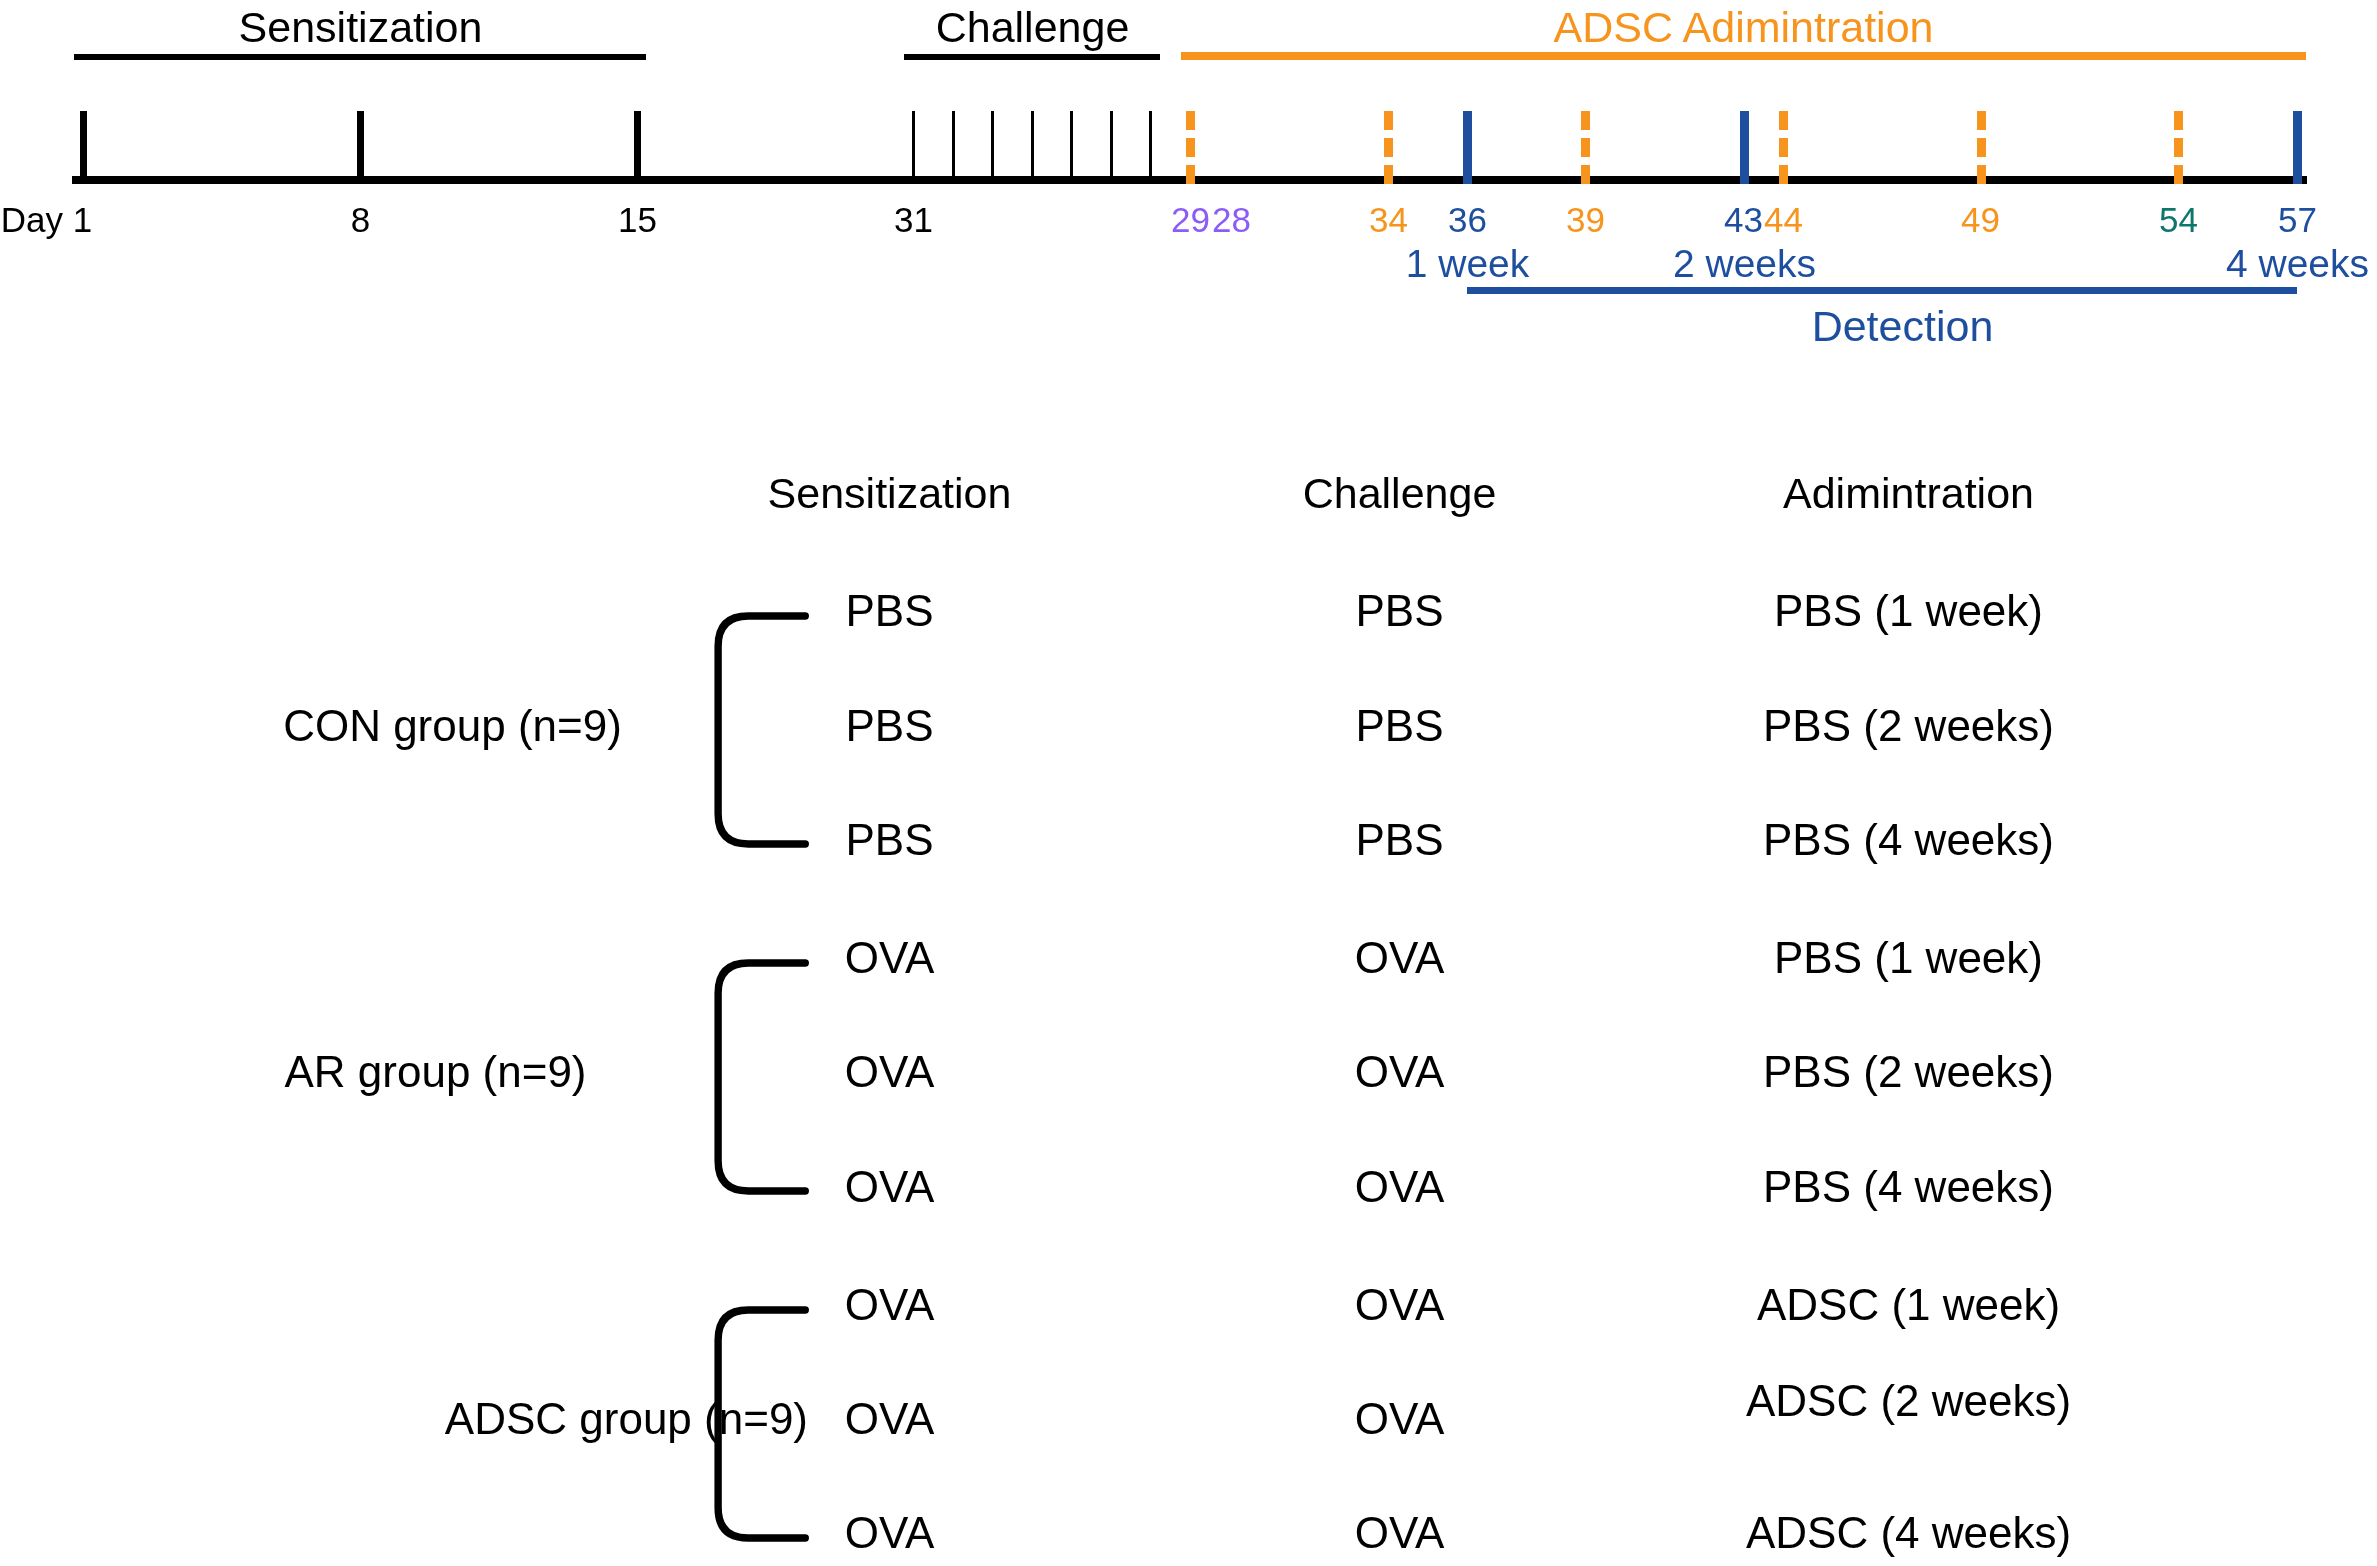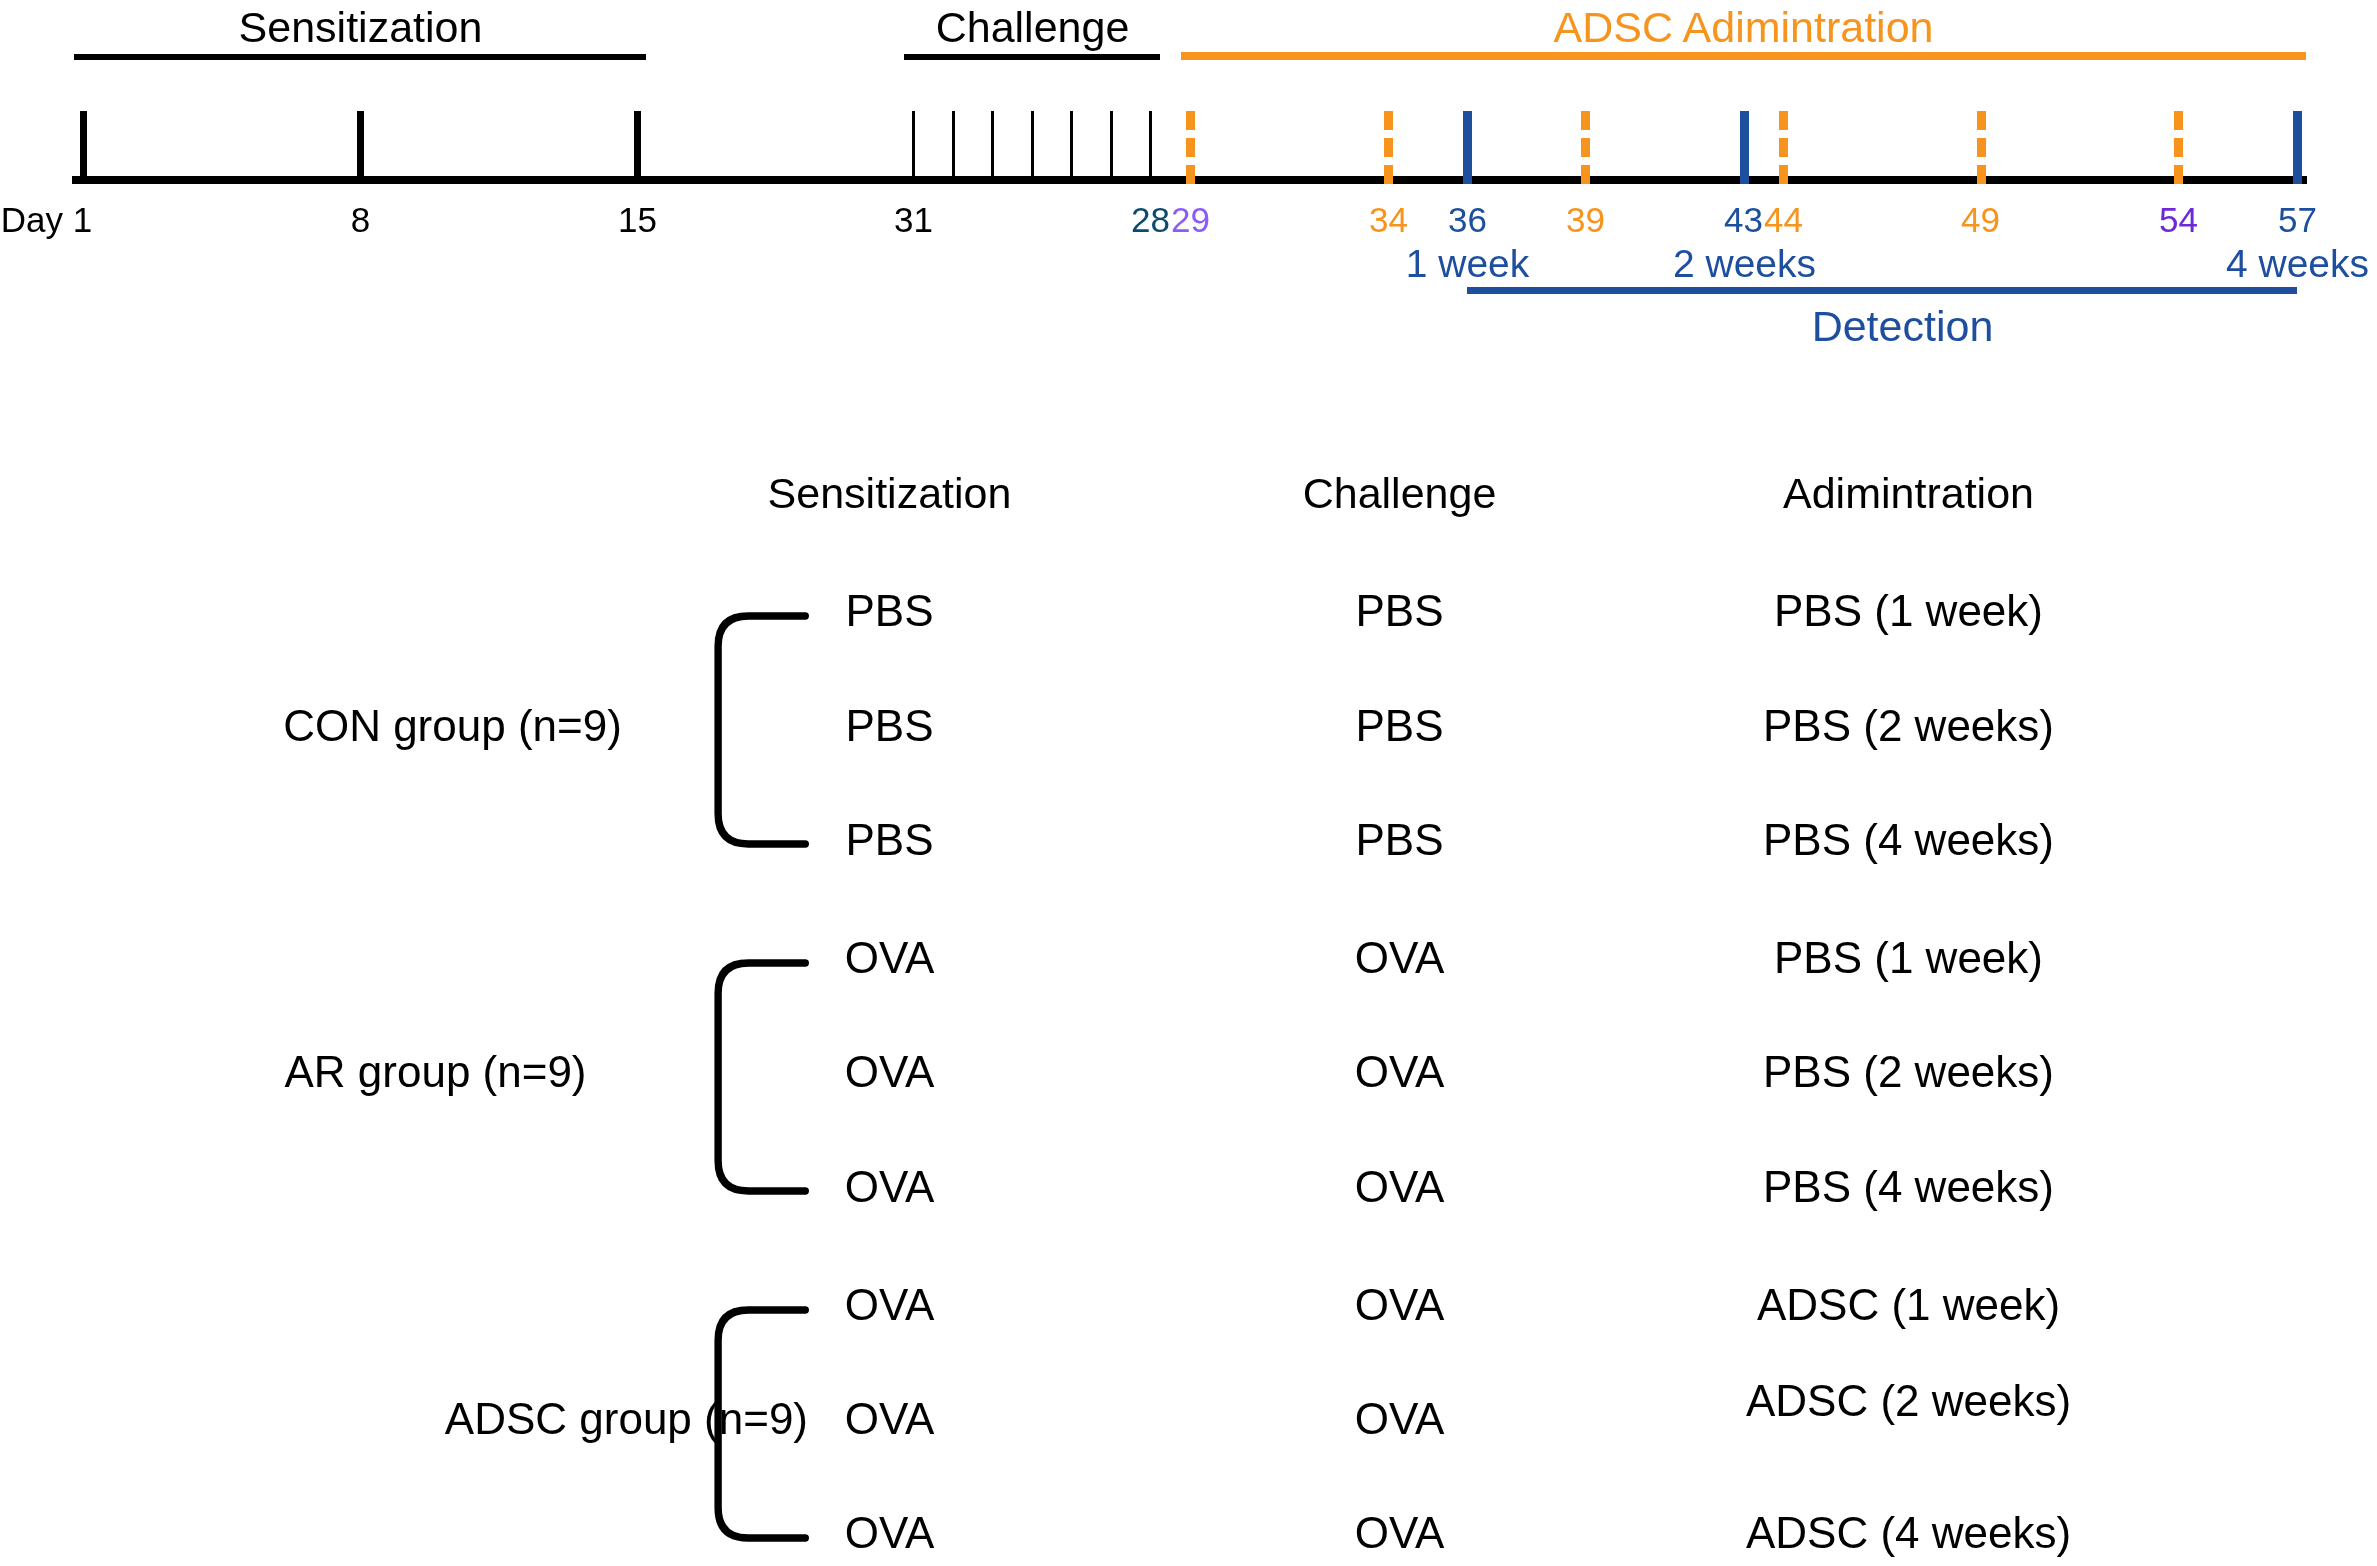--- a/index.html
+++ b/index.html
@@ -42,39 +42,39 @@
       <div class="tick" style="left: 634px; top: 111px; width: 7.4px; height: 73px; background: rgb(0, 0, 0);"></div>
       <div class="day-label" style="left: 537px; color: rgb(0, 0, 0);">15</div>
       <div class="tick" style="left: 912px; top: 111px; width: 3.4px; height: 73px; background: rgb(0, 0, 0);"></div>
       <div class="day-label" style="left: 813px; color: rgb(0, 0, 0);">31</div>
       <div class="tick" style="left: 952px; top: 111px; width: 3.4px; height: 73px; background: rgb(0, 0, 0);"></div>
       <div class="tick" style="left: 991px; top: 111px; width: 3.4px; height: 73px; background: rgb(0, 0, 0);"></div>
       <div class="tick" style="left: 1031px; top: 111px; width: 3.4px; height: 73px; background: rgb(0, 0, 0);"></div>
       <div class="tick" style="left: 1070px; top: 111px; width: 3.4px; height: 73px; background: rgb(0, 0, 0);"></div>
       <div class="tick" style="left: 1110px; top: 111px; width: 3.4px; height: 73px; background: rgb(0, 0, 0);"></div>
       <div class="tick" style="left: 1149px; top: 111px; width: 3.4px; height: 73px; background: rgb(0, 0, 0);"></div>
-      <div class="day-label" style="left: 1050px; color: #0c4a6e;">28</div>
+      <div class="day-label" style="left: 1050px; color: #8b5cf6; text-align: right;">28</div>
       <div class="tick" style="left: 1186px; top: 111px; width: 8.7px; height: 73px; background: repeating-linear-gradient(rgb(247, 148, 29) 0px, rgb(247, 148, 29) 19px, rgba(0, 0, 0, 0) 19px, rgba(0, 0, 0, 0) 27px);"></div>
       <div class="day-label" style="left: 1090px; color: #8b5cf6;">29</div>
       <div class="tick" style="left: 1384px; top: 111px; width: 8.7px; height: 73px; background: repeating-linear-gradient(rgb(247, 148, 29) 0px, rgb(247, 148, 29) 19px, rgba(0, 0, 0, 0) 19px, rgba(0, 0, 0, 0) 27px);"></div>
       <div class="day-label" style="left: 1288px; color: rgb(247, 148, 29);">34</div>
       <div class="tick" style="left: 1463px; top: 111px; width: 8.7px; height: 73px; background: rgb(30, 79, 159);"></div>
       <div class="day-label" style="left: 1367px; color: rgb(30, 79, 159);">36</div>
       <div class="week-label" style="left: 1313px; color: rgb(30, 79, 159);">1 week</div>
       <div class="tick" style="left: 1581px; top: 111px; width: 8.7px; height: 73px; background: repeating-linear-gradient(rgb(247, 148, 29) 0px, rgb(247, 148, 29) 19px, rgba(0, 0, 0, 0) 19px, rgba(0, 0, 0, 0) 27px);"></div>
       <div class="day-label" style="left: 1485px; color: rgb(247, 148, 29);">39</div>
       <div class="tick" style="left: 1740px; top: 111px; width: 8.7px; height: 73px; background: rgb(30, 79, 159);"></div>
       <div class="day-label" style="left: 1643px; color: rgb(30, 79, 159);">43</div>
       <div class="week-label" style="left: 1590px; color: rgb(30, 79, 159);">2 weeks</div>
       <div class="tick" style="left: 1779px; top: 111px; width: 8.7px; height: 73px; background: repeating-linear-gradient(rgb(247, 148, 29) 0px, rgb(247, 148, 29) 19px, rgba(0, 0, 0, 0) 19px, rgba(0, 0, 0, 0) 27px);"></div>
       <div class="day-label" style="left: 1683px; color: rgb(247, 148, 29);">44</div>
       <div class="tick" style="left: 1977px; top: 111px; width: 8.7px; height: 73px; background: repeating-linear-gradient(rgb(247, 148, 29) 0px, rgb(247, 148, 29) 19px, rgba(0, 0, 0, 0) 19px, rgba(0, 0, 0, 0) 27px);"></div>
       <div class="day-label" style="left: 1880px; color: rgb(247, 148, 29);">49</div>
       <div class="tick" style="left: 2174px; top: 111px; width: 8.7px; height: 73px; background: repeating-linear-gradient(rgb(247, 148, 29) 0px, rgb(247, 148, 29) 19px, rgba(0, 0, 0, 0) 19px, rgba(0, 0, 0, 0) 27px);"></div>
-      <div class="day-label" style="left: 2078px; color: #6d28d9;">54</div>
+      <div class="day-label" style="left: 2078px; color: #0f766e;">54</div>
       <div class="tick" style="left: 2293px; top: 111px; width: 8.7px; height: 73px; background: rgb(30, 79, 159);"></div>
       <div class="day-label" style="left: 2197px; color: rgb(30, 79, 159);">57</div>
       <div class="week-label" style="left: 2143px; color: rgb(30, 79, 159);">4 weeks</div>
       <div class="detection-line" style="left: 1467px; width: 830px; background: rgb(30, 79, 159);"></div>
       <div class="detection-label" style="left: 1688px; color: rgb(30, 79, 159);">Detection</div>
     </div>
   <div id="design-table">
     <div class="col-header col-1">Sensitization</div>
     <div class="col-header col-2">Challenge</div>
     <div class="col-header col-3">Adimintration</div>

